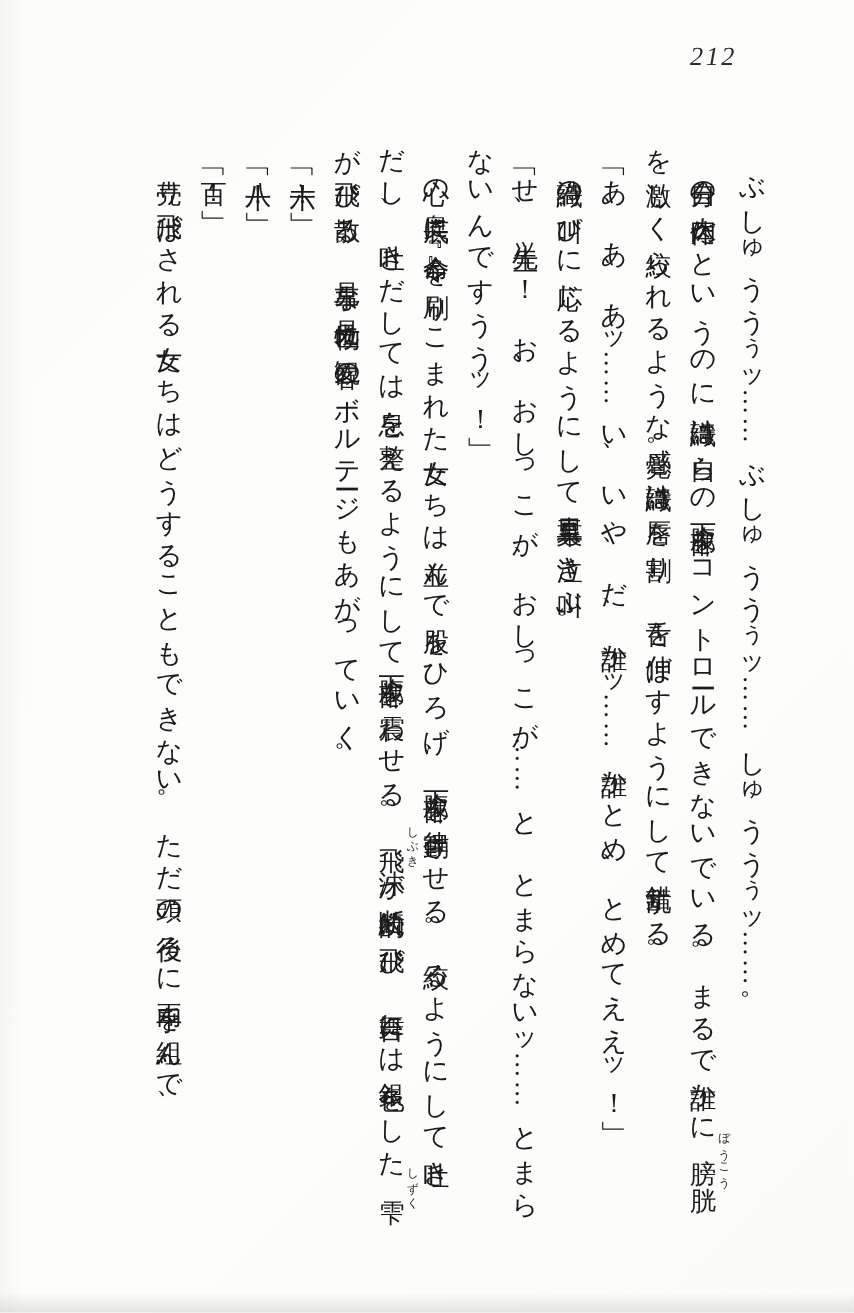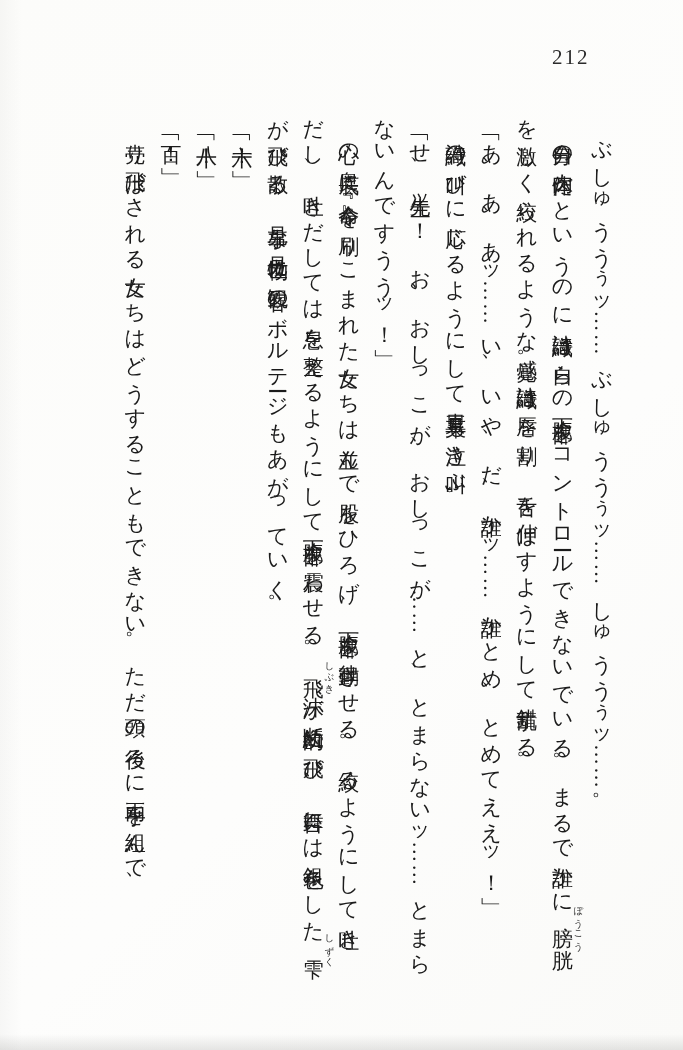--- a/index.html
+++ b/index.html
@@ -17,23 +17,24 @@
   .page {
     position: absolute;
     inset: 0;
     background:
       linear-gradient(to top, rgba(120,120,118,0.18), rgba(120,120,118,0.0) 16px),
       linear-gradient(to right, rgba(140,140,138,0.06), rgba(140,140,138,0.0) 22px),
       linear-gradient(135deg, #fcfcfa 0%, #fdfdfc 60%, #fafaf8 100%);
   }
   .pageno {
     position: absolute;
-    top: 45px;
+    top: 33px;
     left: 552px;
     font-size: 21px;
+    font-style: italic;
     letter-spacing: 2px;
     color: #2b2b2b;
     user-select: none;
   }
   .vtext {
     position: absolute;
     top: 104px;
     right: 64px;
     width: 572px;
     height: 862px;

